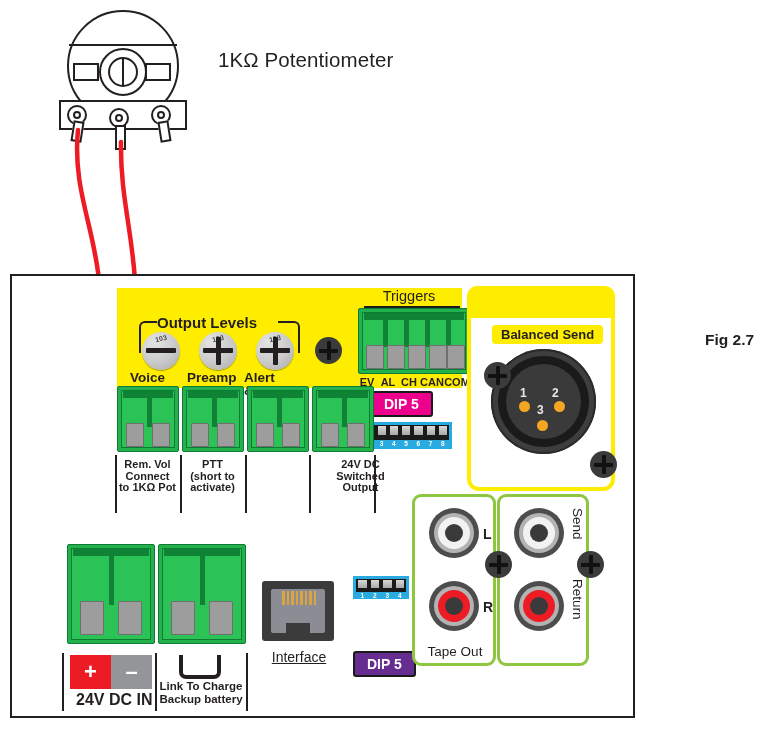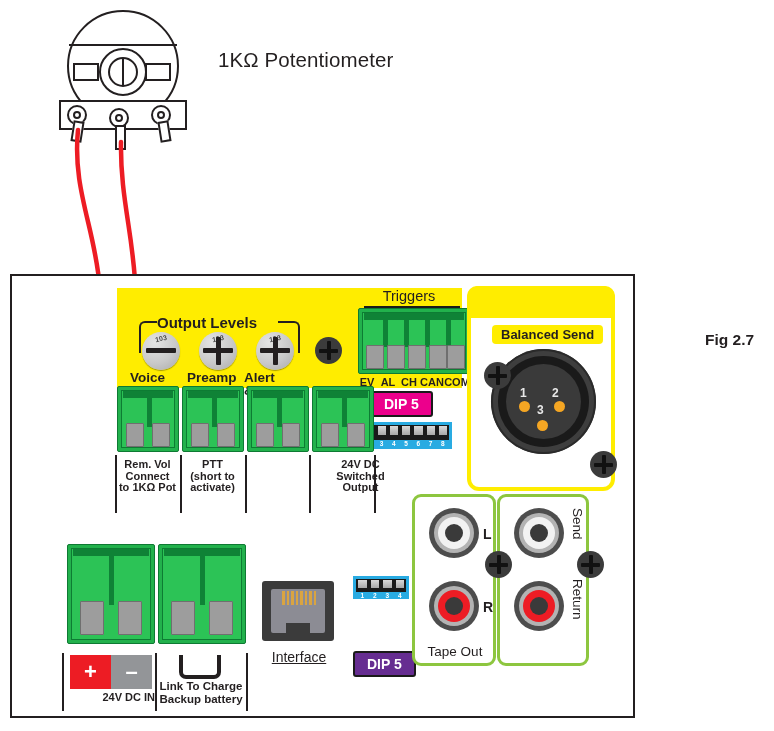--- a/index.html
+++ b/index.html
@@ -111,21 +111,21 @@
   #dip4-label{left:341px;top:375px;background:#662d91;}
 
   
   .termlabel{position:absolute;text-align:center;font-size:11px;font-weight:bold;line-height:11.5px;}
   .termsep{position:absolute;width:0;border-left:2px solid #231f20;}
 
   
   #pwr-pm{position:absolute;left:58px;top:379px;width:82px;height:34px;display:flex;}
   #pwr-pm .plus{flex:1;background:#ed1c24;color:#fff;font-size:22px;font-weight:bold;display:flex;align-items:center;justify-content:center;}
   #pwr-pm .minus{flex:1;background:#939598;color:#fff;font-size:22px;font-weight:bold;display:flex;align-items:center;justify-content:center;}
-  #pwr-caption{position:absolute;left:45px;top:415px;width:98px;text-align:right;font-size:11px;font-weight:bold;}
+  #pwr-caption{position:absolute;left:64px;top:415px;width:98px;text-align:left;font-size:16px;font-weight:bold;}
   #link-u{position:absolute;left:167px;top:379px;width:42px;height:24px;border:4px solid #231f20;border-top:none;border-radius:0 0 7px 7px;box-sizing:border-box;}
   #link-caption{position:absolute;left:143px;top:404px;width:92px;text-align:center;font-size:11.5px;font-weight:bold;line-height:12.5px;}
   #pwr-div-l{left:50px;top:377px;height:58px;}
   #pwr-div-m{left:143px;top:377px;height:58px;}
   #pwr-div-r{left:234px;top:377px;height:58px;}
 
   
   #rj45{position:absolute;left:250px;top:305px;width:72px;height:60px;background:#3b3b3b;border-radius:3px;}
   #rj45 .cav{position:absolute;left:9px;top:8px;width:54px;height:44px;background:#8c8c94;border-radius:2px;}
   #rj45 .notch{position:absolute;left:24px;top:42px;width:24px;height:12px;background:#3b3b3b;border-radius:0 0 2px 2px;}

